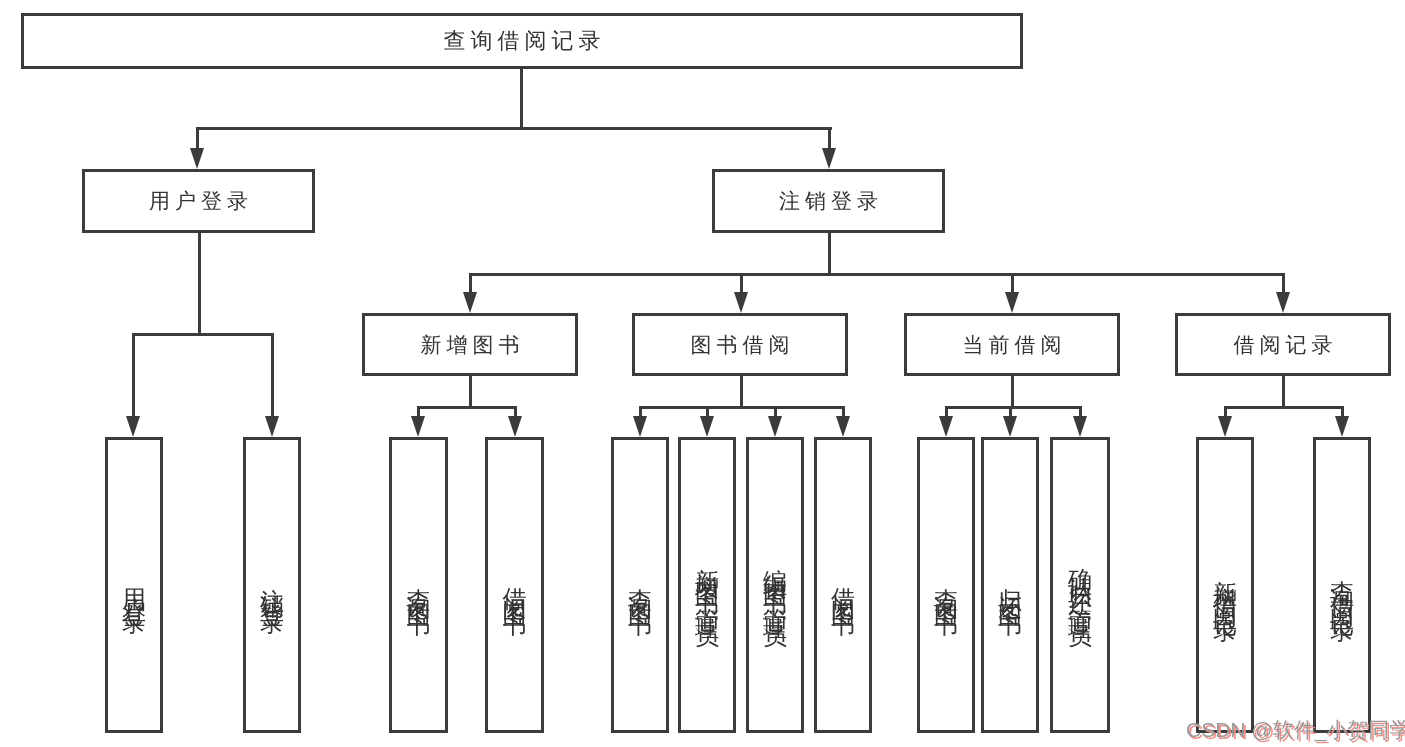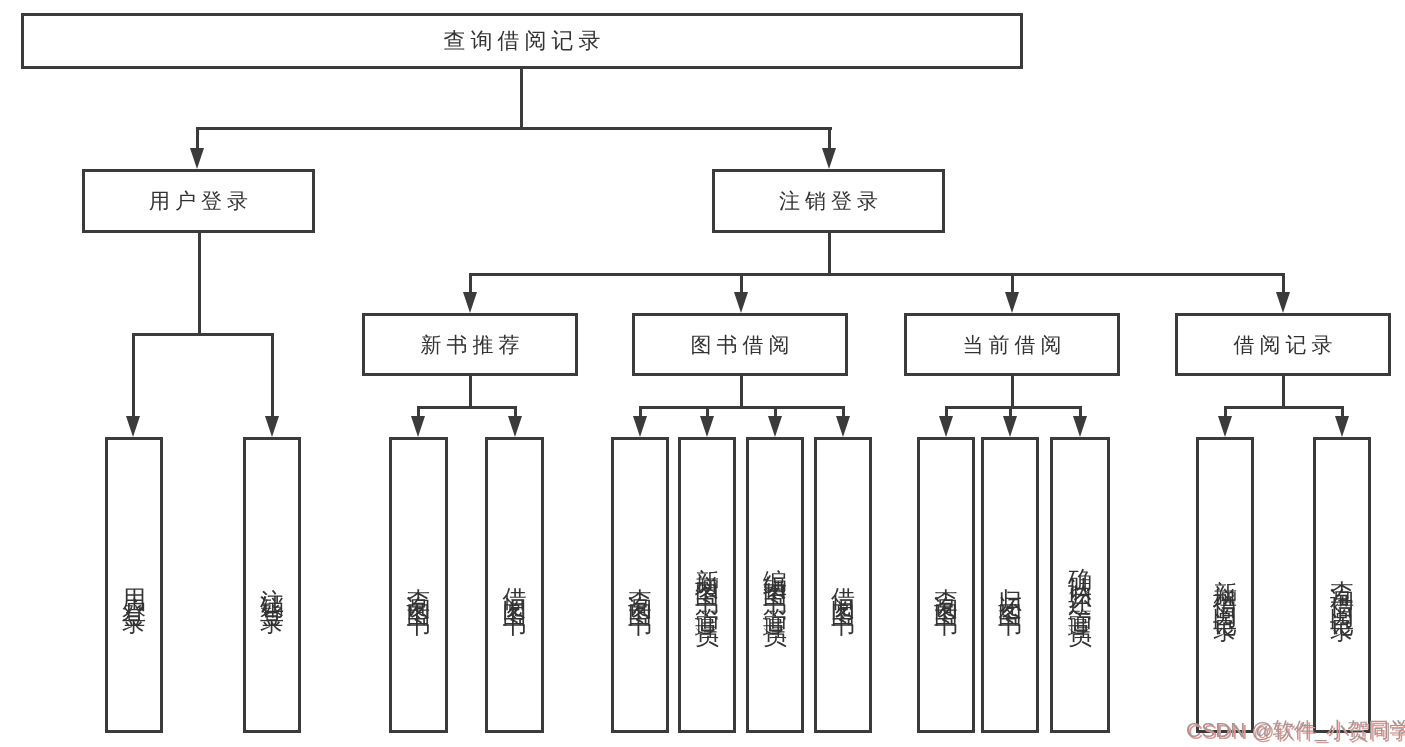--- a/index.html
+++ b/index.html
@@ -67,21 +67,21 @@
   <div class="hline" style="left:469px;top:273px;width:816px;"></div>
   <div class="vline" style="left:469px;top:273px;height:23px;"></div>
   <div class="arrow" style="left:463px;top:292px;"></div>
   <div class="vline" style="left:740px;top:273px;height:23px;"></div>
   <div class="arrow" style="left:734px;top:292px;"></div>
   <div class="vline" style="left:1011px;top:273px;height:23px;"></div>
   <div class="arrow" style="left:1005px;top:292px;"></div>
   <div class="vline" style="left:1282px;top:273px;height:23px;"></div>
   <div class="arrow" style="left:1276px;top:292px;"></div>
 
-  <div class="node hnode" style="left:362px;top:313px;width:216px;height:63px;">新书推荐</div>
+  <div class="node hnode" style="left:362px;top:313px;width:216px;height:63px;">新增图书</div>
   <div class="node hnode" style="left:632px;top:313px;width:216px;height:63px;">图书借阅</div>
   <div class="node hnode" style="left:904px;top:313px;width:216px;height:63px;">当前借阅</div>
   <div class="node hnode" style="left:1175px;top:313px;width:216px;height:63px;">借阅记录</div>
 
   <div class="vline" style="left:469px;top:376px;height:32px;"></div>
   <div class="vline" style="left:740px;top:376px;height:32px;"></div>
   <div class="vline" style="left:1011px;top:376px;height:32px;"></div>
   <div class="vline" style="left:1282px;top:376px;height:32px;"></div>
 
   <div class="hline" style="left:417px;top:406px;width:100px;"></div>

